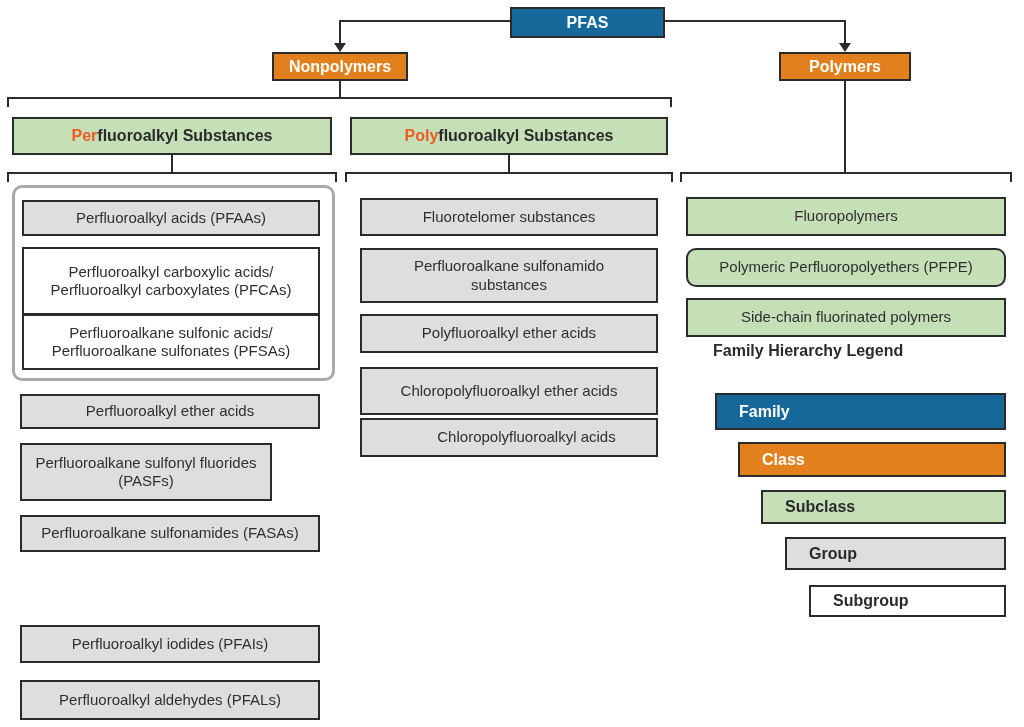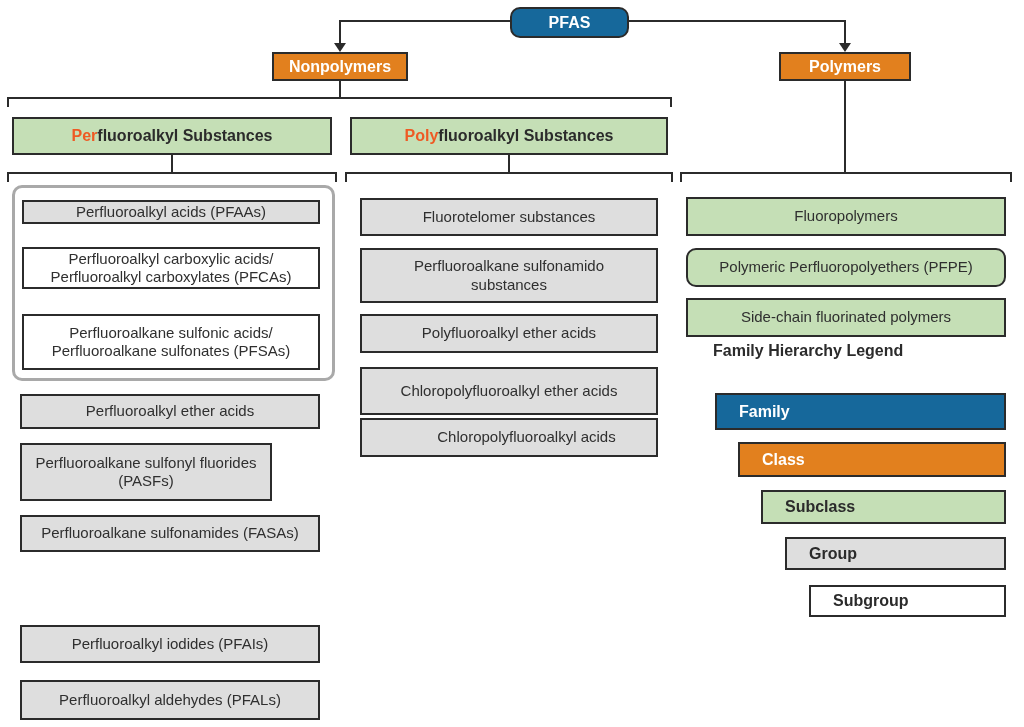--- a/index.html
+++ b/index.html
@@ -82,42 +82,42 @@
   <div class="bracket" style="left:7px;top:97px;width:665px;"></div>
 
   <div class="line" style="left:171px;top:155px;width:2px;height:18px;"></div>
   <div class="line" style="left:508px;top:155px;width:2px;height:18px;"></div>
   <div class="line" style="left:844px;top:81px;width:2px;height:92px;"></div>
 
   <div class="bracket" style="left:7px;top:172px;width:330px;"></div>
   <div class="bracket" style="left:345px;top:172px;width:328px;"></div>
   <div class="bracket" style="left:680px;top:172px;width:332px;"></div>
 
-  <div class="box blue" style="left:510px;top:7px;width:119px;height:31px;border-radius:10px;">
+  <div class="box blue" style="left:510px;top:7px;width:155px;height:31px;">
     <span>PFAS</span>
   </div>
   <div class="box orange" style="left:272px;top:52px;width:136px;height:29px;">
     <span>Nonpolymers</span>
   </div>
   <div class="box orange" style="left:779px;top:52px;width:132px;height:29px;justify-content:center;">
     <span>Polymers</span>
   </div>
 
   <div class="box green subhead" style="left:12px;top:117px;width:320px;height:38px;">
     <span><span class="prefix">Per</span><span>fluoroalkyl Substances</span></span>
   </div>
   <div class="box green subhead" style="left:350px;top:117px;width:318px;height:38px;">
     <span><span class="prefix">Poly</span><span>fluoroalkyl Substances</span></span>
   </div>
 
   <div class="group-container" style="left:12px;top:185px;width:323px;height:196px;"></div>
-  <div class="box gray" style="left:22px;top:200px;width:298px;height:24px;">
+  <div class="box gray" style="left:22px;top:200px;width:298px;height:36px;">
     <span>Perfluoroalkyl acids (PFAAs)</span>
   </div>
-  <div class="box white" style="left:22px;top:247px;width:298px;height:42px;">
+  <div class="box white" style="left:22px;top:247px;width:298px;height:68px;">
     <span>Perfluoroalkyl carboxylic acids/ Perfluoroalkyl carboxylates (PFCAs)</span>
   </div>
   <div class="box white" style="left:22px;top:314px;width:298px;height:56px;">
     <span>Perfluoroalkane sulfonic acids/ Perfluoroalkane sulfonates (PFSAs)</span>
   </div>
 
   <div class="box gray" style="left:20px;top:394px;width:300px;height:35px;">
     <span>Perfluoroalkyl ether acids</span>
   </div>
   <div class="box gray" style="left:20px;top:443px;width:252px;height:58px;">

